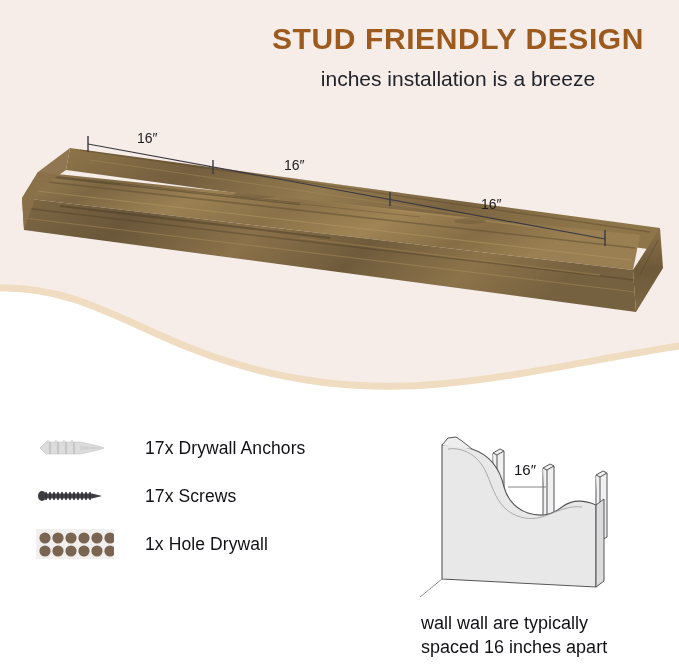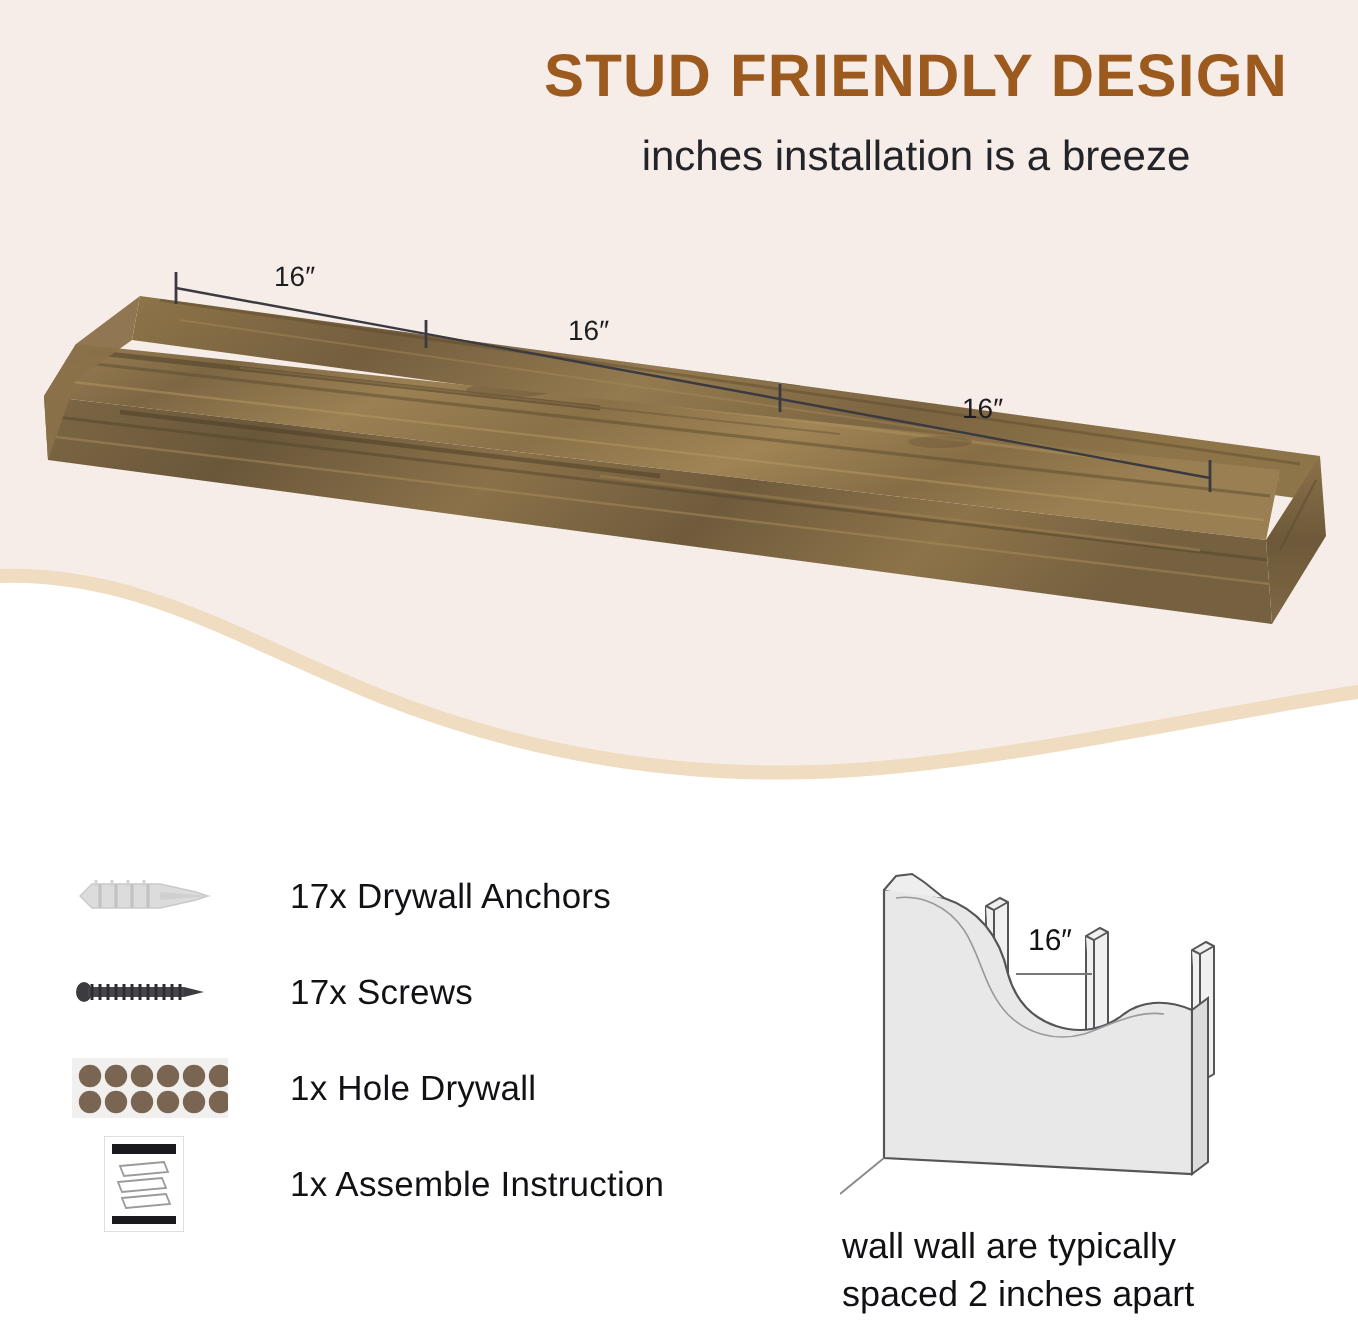--- a/index.html
+++ b/index.html
@@ -231,35 +231,20 @@
               <circle cx="48" cy="22" r="5.6"></circle>
             <circle cx="61" cy="22" r="5.6"></circle>
               <circle cx="74" cy="22" r="5.6"></circle>
           </g>
         </svg>
       </div>
       <div class="part-label">1x Hole Drywall</div>
     </div>
 
 
-    <div class="part-row">
-      <div class="part-icon">
-        <svg width="40" height="48" viewBox="0 0 40 48" style="margin-left:16px;">
-          <rect x="0" y="0" width="40" height="48" fill="#ffffff" stroke="#d8d8d8" stroke-width="0.8"></rect>
-          <rect x="4" y="4" width="32" height="5" fill="#1a1a1e"></rect>
-          <g stroke="#9a9a9e" stroke-width="0.9" fill="none">
-            <path d="M8,15 L30,13 L32,18 L10,20 Z"></path>
-            <path d="M7,23 L29,21 L31,26 L9,28 Z"></path>
-            <path d="M9,31 L31,29 L33,34 L11,36 Z"></path>
-          </g>
-          <rect x="4" y="40" width="32" height="4" fill="#1a1a1e"></rect>
-        </svg>
-      </div>
-      <div class="part-label">1x Assemble Instruction</div>
-    </div>
   </div>
 
   <svg class="stud-diagram" viewBox="0 0 250 180" preserveAspectRatio="none">
 
     <g stroke="#555558" stroke-width="1" fill="#f0f0f0">
       <path d="M73,28 L80,24 L84,26 L84,96 L77,100 L73,98 Z"></path>
       <path d="M73,28 L77,30 L77,100 M77,30 L84,26"></path>
     </g>
     <g stroke="#555558" stroke-width="1" fill="#f0f0f0">
       <path d="M123,43 L130,39 L134,41 L134,104 L127,108 L123,106 Z"></path>
@@ -289,16 +274,16 @@
     </g>
 
     <line x1="22" y1="154" x2="0" y2="172" stroke="#888" stroke-width="0.9"></line>
 
     <line x1="88" y1="62" x2="126" y2="62" stroke="#777" stroke-width="0.9"></line>
     <text x="94" y="50" font-family="Liberation Sans, sans-serif" font-size="15" fill="#141418">16″</text>
   </svg>
 
   <div class="stud-caption">
     <div>wall wall are typically</div>
-    <div>spaced 2 inches apart</div>
+    <div>spaced 16 inches apart</div>
   </div>
 
 </div>
 
 </body></html>

